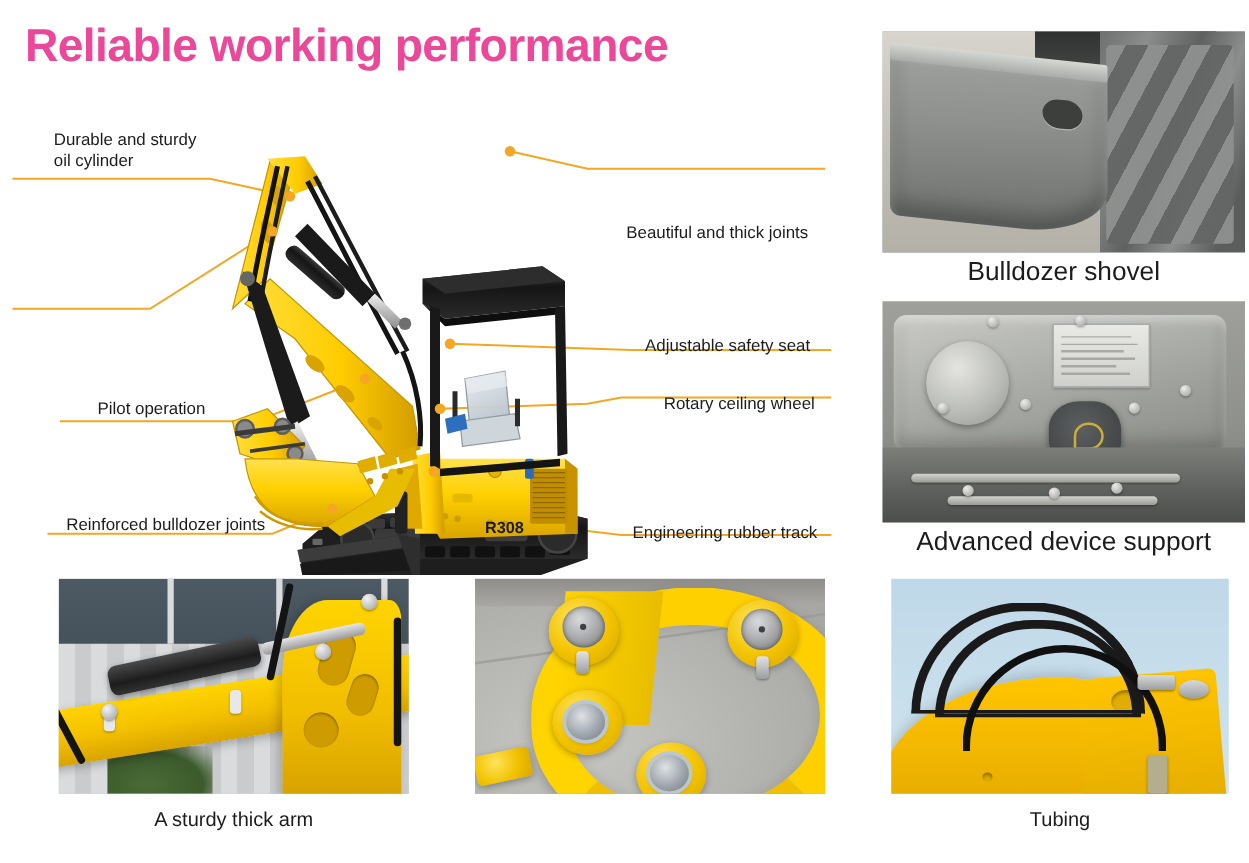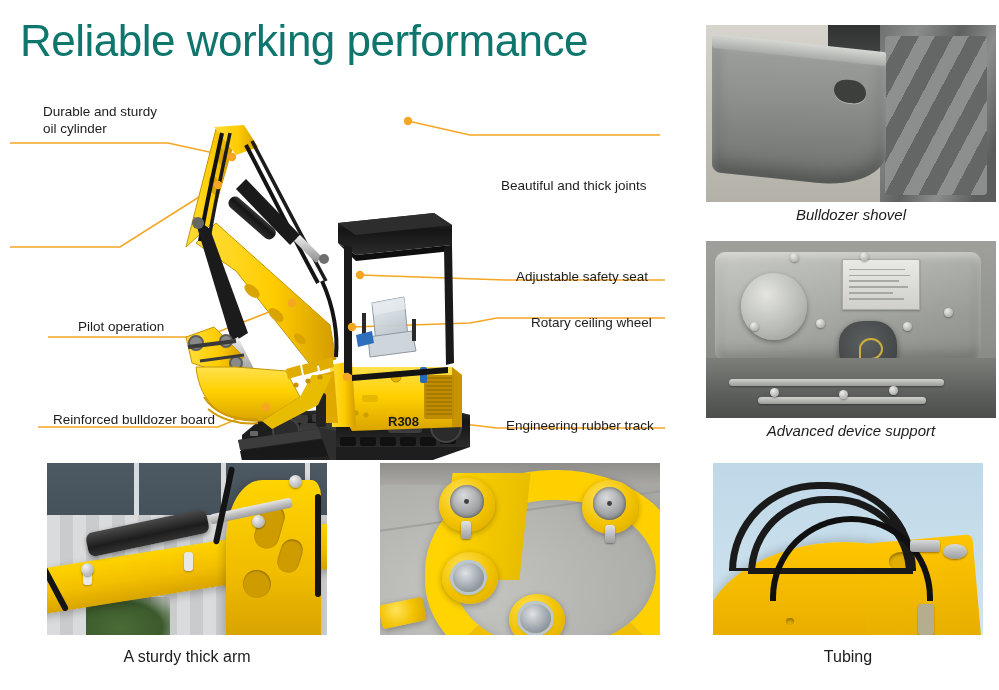--- a/index.html
+++ b/index.html
@@ -7,42 +7,42 @@
   body{
     width:999px;height:690px;position:relative;overflow:hidden;
     font-family:"Liberation Sans","DejaVu Sans",sans-serif;
     color:#1a1a1a;-webkit-font-smoothing:antialiased;
   }
   .page{position:absolute;inset:0;}
 
   
   .title{
     position:absolute;left:20px;top:18px;
-    font-size:44px;font-weight:normal;letter-spacing:-0.5px;
-    color:#0f766e;line-height:1.05;white-space:nowrap;
+    font-size:37px;font-weight:bold;letter-spacing:-0.5px;
+    color:#ec4899;line-height:1.05;white-space:nowrap;
   }
 
   
   .stage{position:absolute;left:0;top:75px;width:690px;height:385px;}
   .stage svg{display:block;}
 
   
   .callout{
     position:absolute;font-size:13.5px;line-height:17px;color:#1c1c1c;
     white-space:pre-line;
   }
   .callout.left{text-align:left;}
   .callout.right{text-align:left;}
 
   
   .photo{position:absolute;overflow:hidden;background:#ddd;}
   .cap{
     position:absolute;text-align:center;font-size:16px;color:#1c1c1c;
   }
-  .cap.big{font-size:15px;font-style:italic;}
+  .cap.big{font-size:21px;}
 
   
   .ph-inner{position:absolute;inset:0;}
   .blade-photo{background:linear-gradient(180deg,#b9bab6 0%,#a9aaa6 38%,#9b9c98 62%,#8d8e8a 100%);}
   .blade-ground{position:absolute;left:0;top:0;width:62%;height:100%;
     background:linear-gradient(180deg,#d7d4cd 0%,#c6c3bb 45%,#b3b0a8 100%);}
   .blade-body{position:absolute;left:2%;top:12%;width:60%;height:76%;
     background:linear-gradient(175deg,#9fa29e 0%,#8d908c 40%,#7c7f7b 70%,#6d706c 100%);
     border-radius:2px 6px 40% 8px / 2px 6px 28% 8px;
     transform:skewY(6deg);
@@ -363,21 +363,21 @@
       </g>
     </svg>
   </div>
 
   <div class="callout left" style="left:43px;top:103px;">Durable and sturdy
 oil cylinder</div>
 
 
   <div class="callout left" style="left:78px;top:318px;">Pilot operation</div>
 
-  <div class="callout left" style="left:53px;top:411px;">Reinforced bulldozer board</div>
+  <div class="callout left" style="left:53px;top:411px;">Reinforced bulldozer joints</div>
 
   <div class="callout right" style="left:501px;top:177px;">Beautiful and thick joints</div>
 
   <div class="callout right" style="left:516px;top:268px;">Adjustable safety seat</div>
 
   <div class="callout right" style="left:531px;top:314px;">Rotary ceiling wheel</div>
 
   <div class="callout right" style="left:506px;top:417px;">Engineering rubber track</div>
 
   <div class="photo blade-photo" style="left:706px;top:25px;width:290px;height:177px;">

